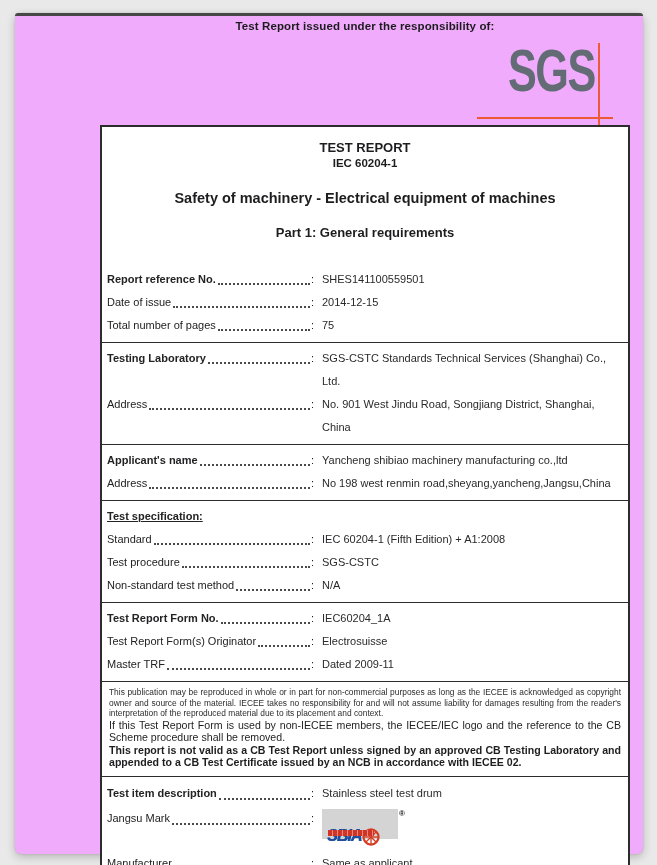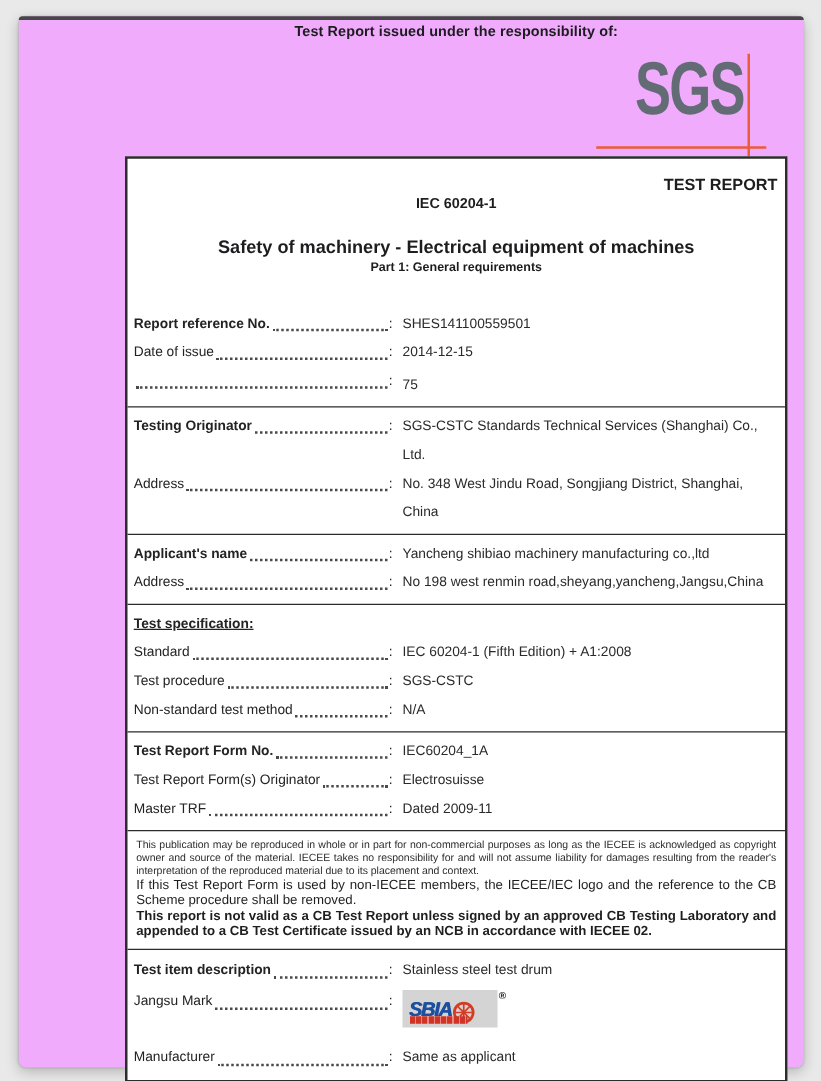--- a/index.html
+++ b/index.html
@@ -41,24 +41,24 @@
 
   
   .rtable{
     position:absolute;left:85px;top:112px;width:530px;
     border:2px solid #2c2c2c;background:#fff;box-sizing:border-box;
   }
   .group{border-top:1.5px solid #2c2c2c;padding:4px 0 5px;}
   .group:first-child{border-top:none;}
   .title-block{text-align:center;padding:13px 6px 24px;color:#1d1d1f;}
   .t-line{font-weight:bold;}
-  .t0{font-size:13px;text-align:right;}
+  .t0{font-size:13px;}
   .t1{font-size:11.5px;margin-top:2px;}
   .t2{font-size:14.5px;margin-top:21px;}
-  .t3{font-size:10px;margin-top:3px;}
+  .t3{font-size:13px;margin-top:19px;}
 
   .row{
     display:flex;align-items:baseline;
     min-height:23px;line-height:23px;
     padding-left:5px;padding-right:5px;
     font-size:11px;color:#232325;
   }
   .left{display:flex;align-items:flex-end;width:207px;flex-shrink:0;}
   .left.heading{width:auto;text-decoration:underline;}
   .lbl{white-space:nowrap;}
@@ -79,21 +79,21 @@
   .cp-normal{font-size:10.6px;text-align:justify;line-height:1.18;margin-top:1px;}
   .cp-bold{font-size:10.6px;font-weight:bold;text-align:justify;line-height:1.2;margin-top:1px;}
 
   
   .tm-row{min-height:44px;margin-bottom:12px;}
   .tm-box{
     position:relative;display:inline-block;
     width:76px;height:30px;background:#d4d4d4;
     vertical-align:top;margin-top:3px;
   }
-  .tm-main{position:absolute;left:5px;top:8px;display:flex;align-items:center;justify-content:space-between;}
+  .tm-main{position:absolute;left:5px;top:18px;display:flex;align-items:center;justify-content:space-between;}
   .tm-text{
     font-weight:bold;font-style:italic;font-size:16px;line-height:18px;
     color:#1d4f9e;letter-spacing:-1px;
     text-shadow:0.5px 0 #1d4f9e;
   }
   .tm-wheel{margin-left:1px;margin-top:1px;}
   .tm-strip{
     position:absolute;left:6px;bottom:3px;width:46px;height:6px;
     background:repeating-linear-gradient(90deg,#cf3426 0 4px,#e8887e 4px 5px);
   }
@@ -137,42 +137,43 @@
           <div class="row">
             <div class="left">
               <span class="lbl">Date of issue</span>
               <span class="dots"></span>
               <span class="colon">:</span>
             </div>
             <div class="val">2014-12-15</div>
           </div>
           <div class="row">
             <div class="left">
+              <span class="lbl">Total number of pages</span>
               <span class="dots"></span>
               <span class="colon">:</span>
             </div>
             <div class="val">75</div>
           </div>
         </div>
         <div class="group">
           <div class="row">
             <div class="left">
-              <span class="lbl b">Testing Originator</span>
+              <span class="lbl b">Testing Laboratory</span>
               <span class="dots"></span>
               <span class="colon">:</span>
             </div>
             <div class="val">SGS-CSTC Standards Technical Services (Shanghai) Co., Ltd.</div>
           </div>
           <div class="row">
             <div class="left">
               <span class="lbl">Address</span>
               <span class="dots"></span>
               <span class="colon">:</span>
             </div>
-            <div class="val">No. 348 West Jindu Road, Songjiang District, Shanghai, China</div>
+            <div class="val">No. 901 West Jindu Road, Songjiang District, Shanghai, China</div>
           </div>
         </div>
         <div class="group">
           <div class="row">
             <div class="left">
               <span class="lbl b">Applicant's name</span>
               <span class="dots"></span>
               <span class="colon">:</span>
             </div>
             <div class="val">Yancheng shibiao machinery manufacturing co.,ltd</div>

